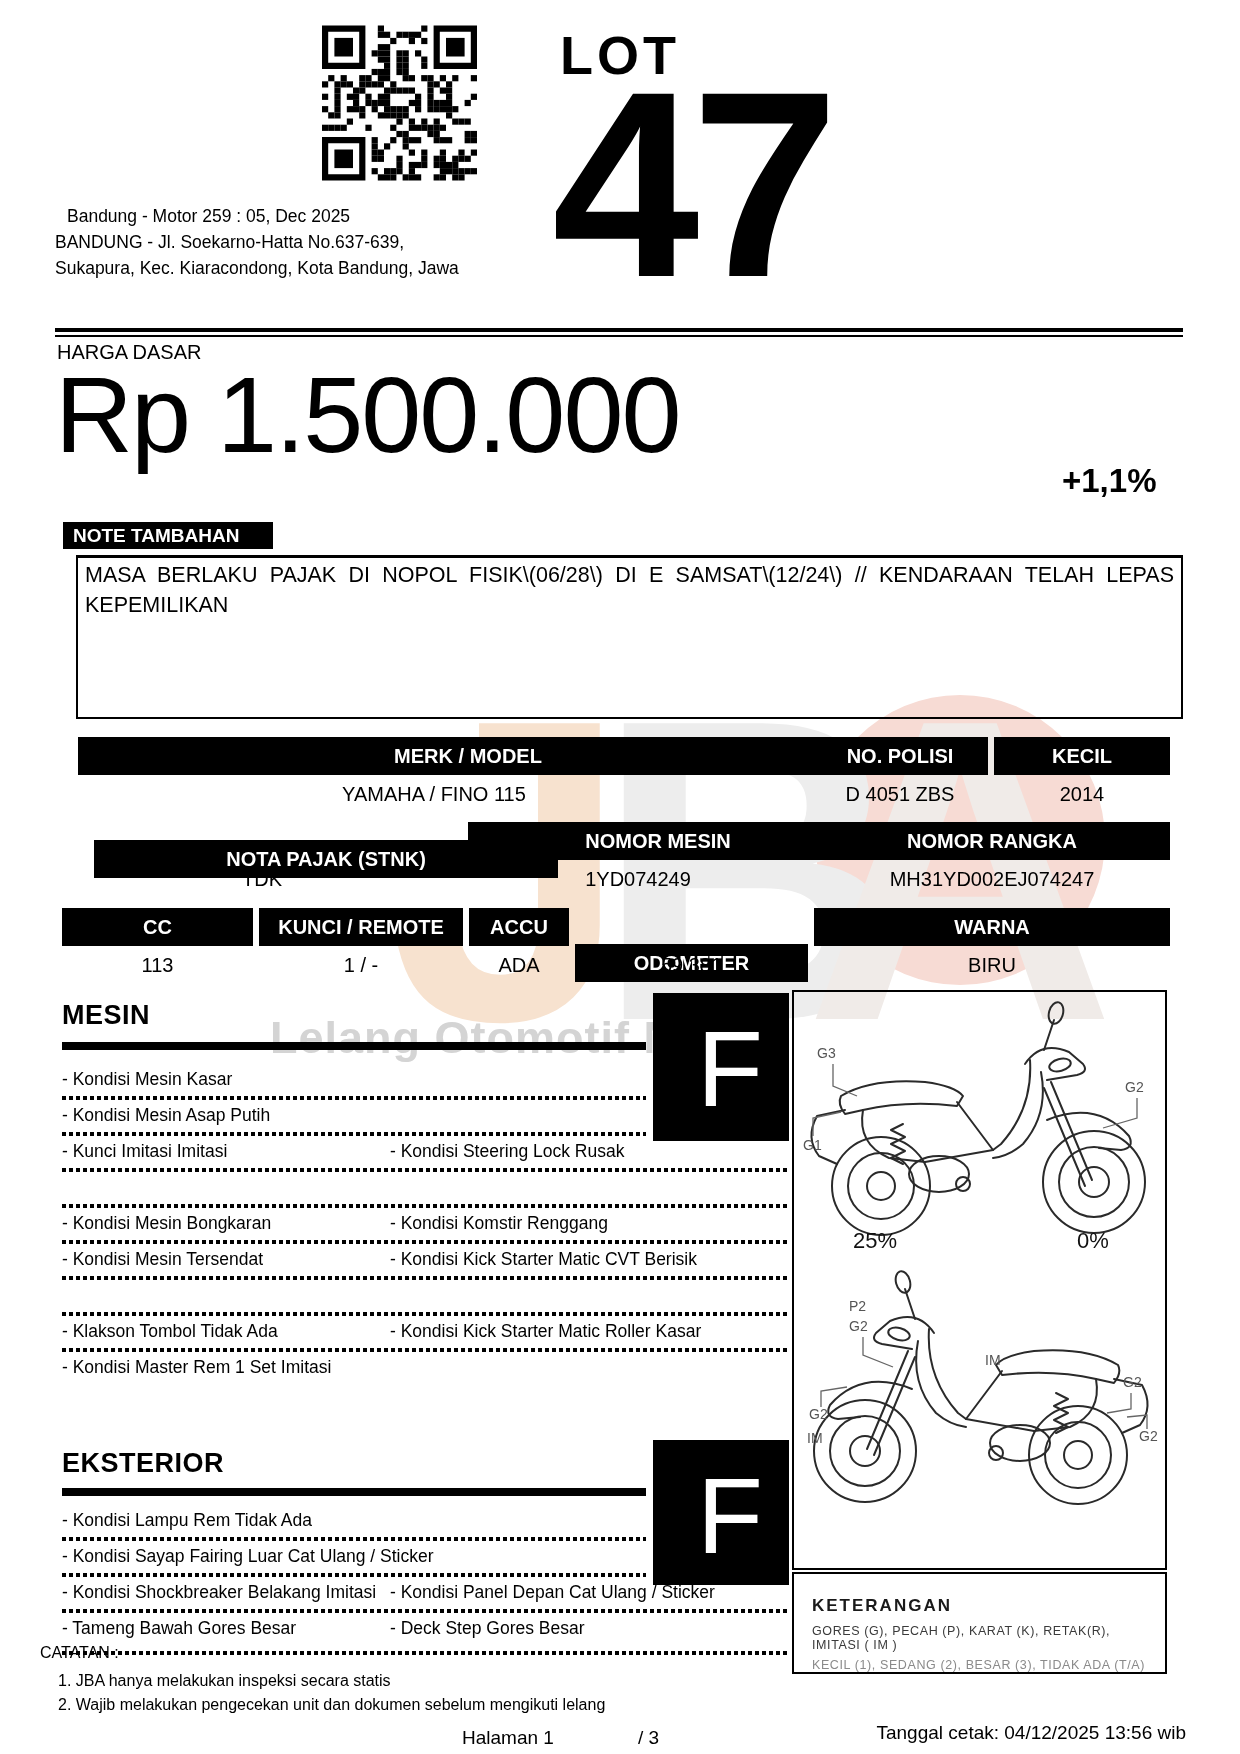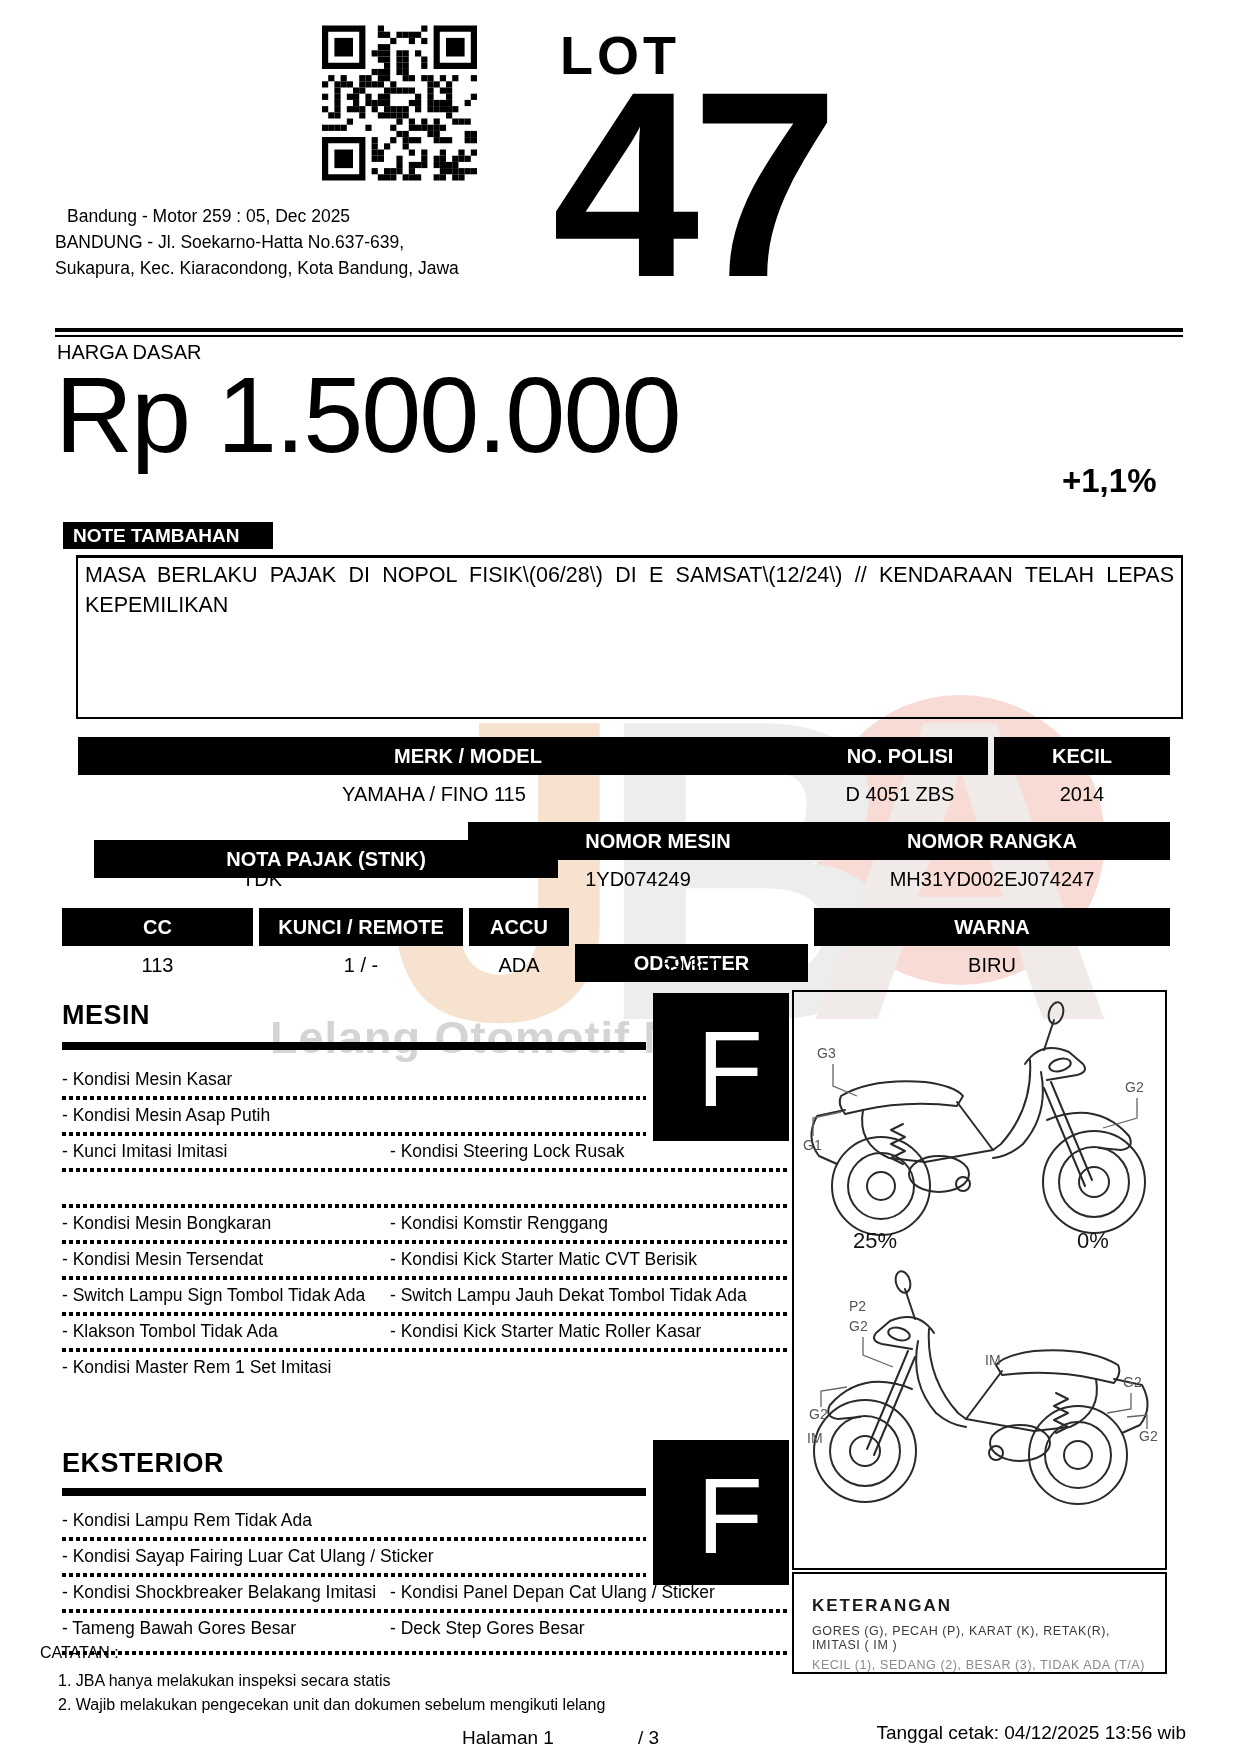--- a/index.html
+++ b/index.html
@@ -319,21 +319,20 @@
   <div class="ct dots" style="left:62px;top:1096px;width:584px;"></div>
   <div class="ct li" style="left:62px;top:1105px;width:725px;"><span>- Kondisi Mesin Asap Putih</span><span class="li-right"></span></div>
   <div class="ct dots" style="left:62px;top:1132px;width:584px;"></div>
   <div class="ct li" style="left:62px;top:1141px;width:725px;"><span>- Kunci Imitasi Imitasi</span><span class="li-right">- Kondisi Steering Lock Rusak</span></div>
   <div class="ct dots" style="left:62px;top:1168px;width:725px;"></div>
   <div class="ct dots" style="left:62px;top:1204px;width:725px;"></div>
   <div class="ct li" style="left:62px;top:1213px;width:725px;"><span>- Kondisi Mesin Bongkaran</span><span class="li-right">- Kondisi Komstir Renggang</span></div>
   <div class="ct dots" style="left:62px;top:1240px;width:725px;"></div>
   <div class="ct li" style="left:62px;top:1249px;width:725px;"><span>- Kondisi Mesin Tersendat</span><span class="li-right">- Kondisi Kick Starter Matic CVT Berisik</span></div>
   <div class="ct dots" style="left:62px;top:1276px;width:725px;"></div>
-  <div class="ct li" style="left:62px;top:1285px;width:725px;"><span>- Switch Lampu Sign Tombol Tidak Ada</span><span class="li-right">- Switch Lampu Jauh Dekat Tombol Tidak Ada</span></div>
   <div class="ct dots" style="left:62px;top:1312px;width:725px;"></div>
   <div class="ct li" style="left:62px;top:1321px;width:725px;"><span>- Klakson Tombol Tidak Ada</span><span class="li-right">- Kondisi Kick Starter Matic Roller Kasar</span></div>
   <div class="ct dots" style="left:62px;top:1348px;width:725px;"></div>
   <div class="ct li" style="left:62px;top:1357px;width:725px;"><span>- Kondisi Master Rem 1 Set Imitasi</span><span class="li-right"></span></div>
 
   <div class="ct sec-title" style="left:62px;top:1448px;">EKSTERIOR</div>
   <div class="ct sec-rule" style="left:62px;top:1488px;width:584px;"></div>
 
   <div class="ct grade-box" style="left:653px;top:1440px;width:136px;height:145px;">
     <span>F</span>

